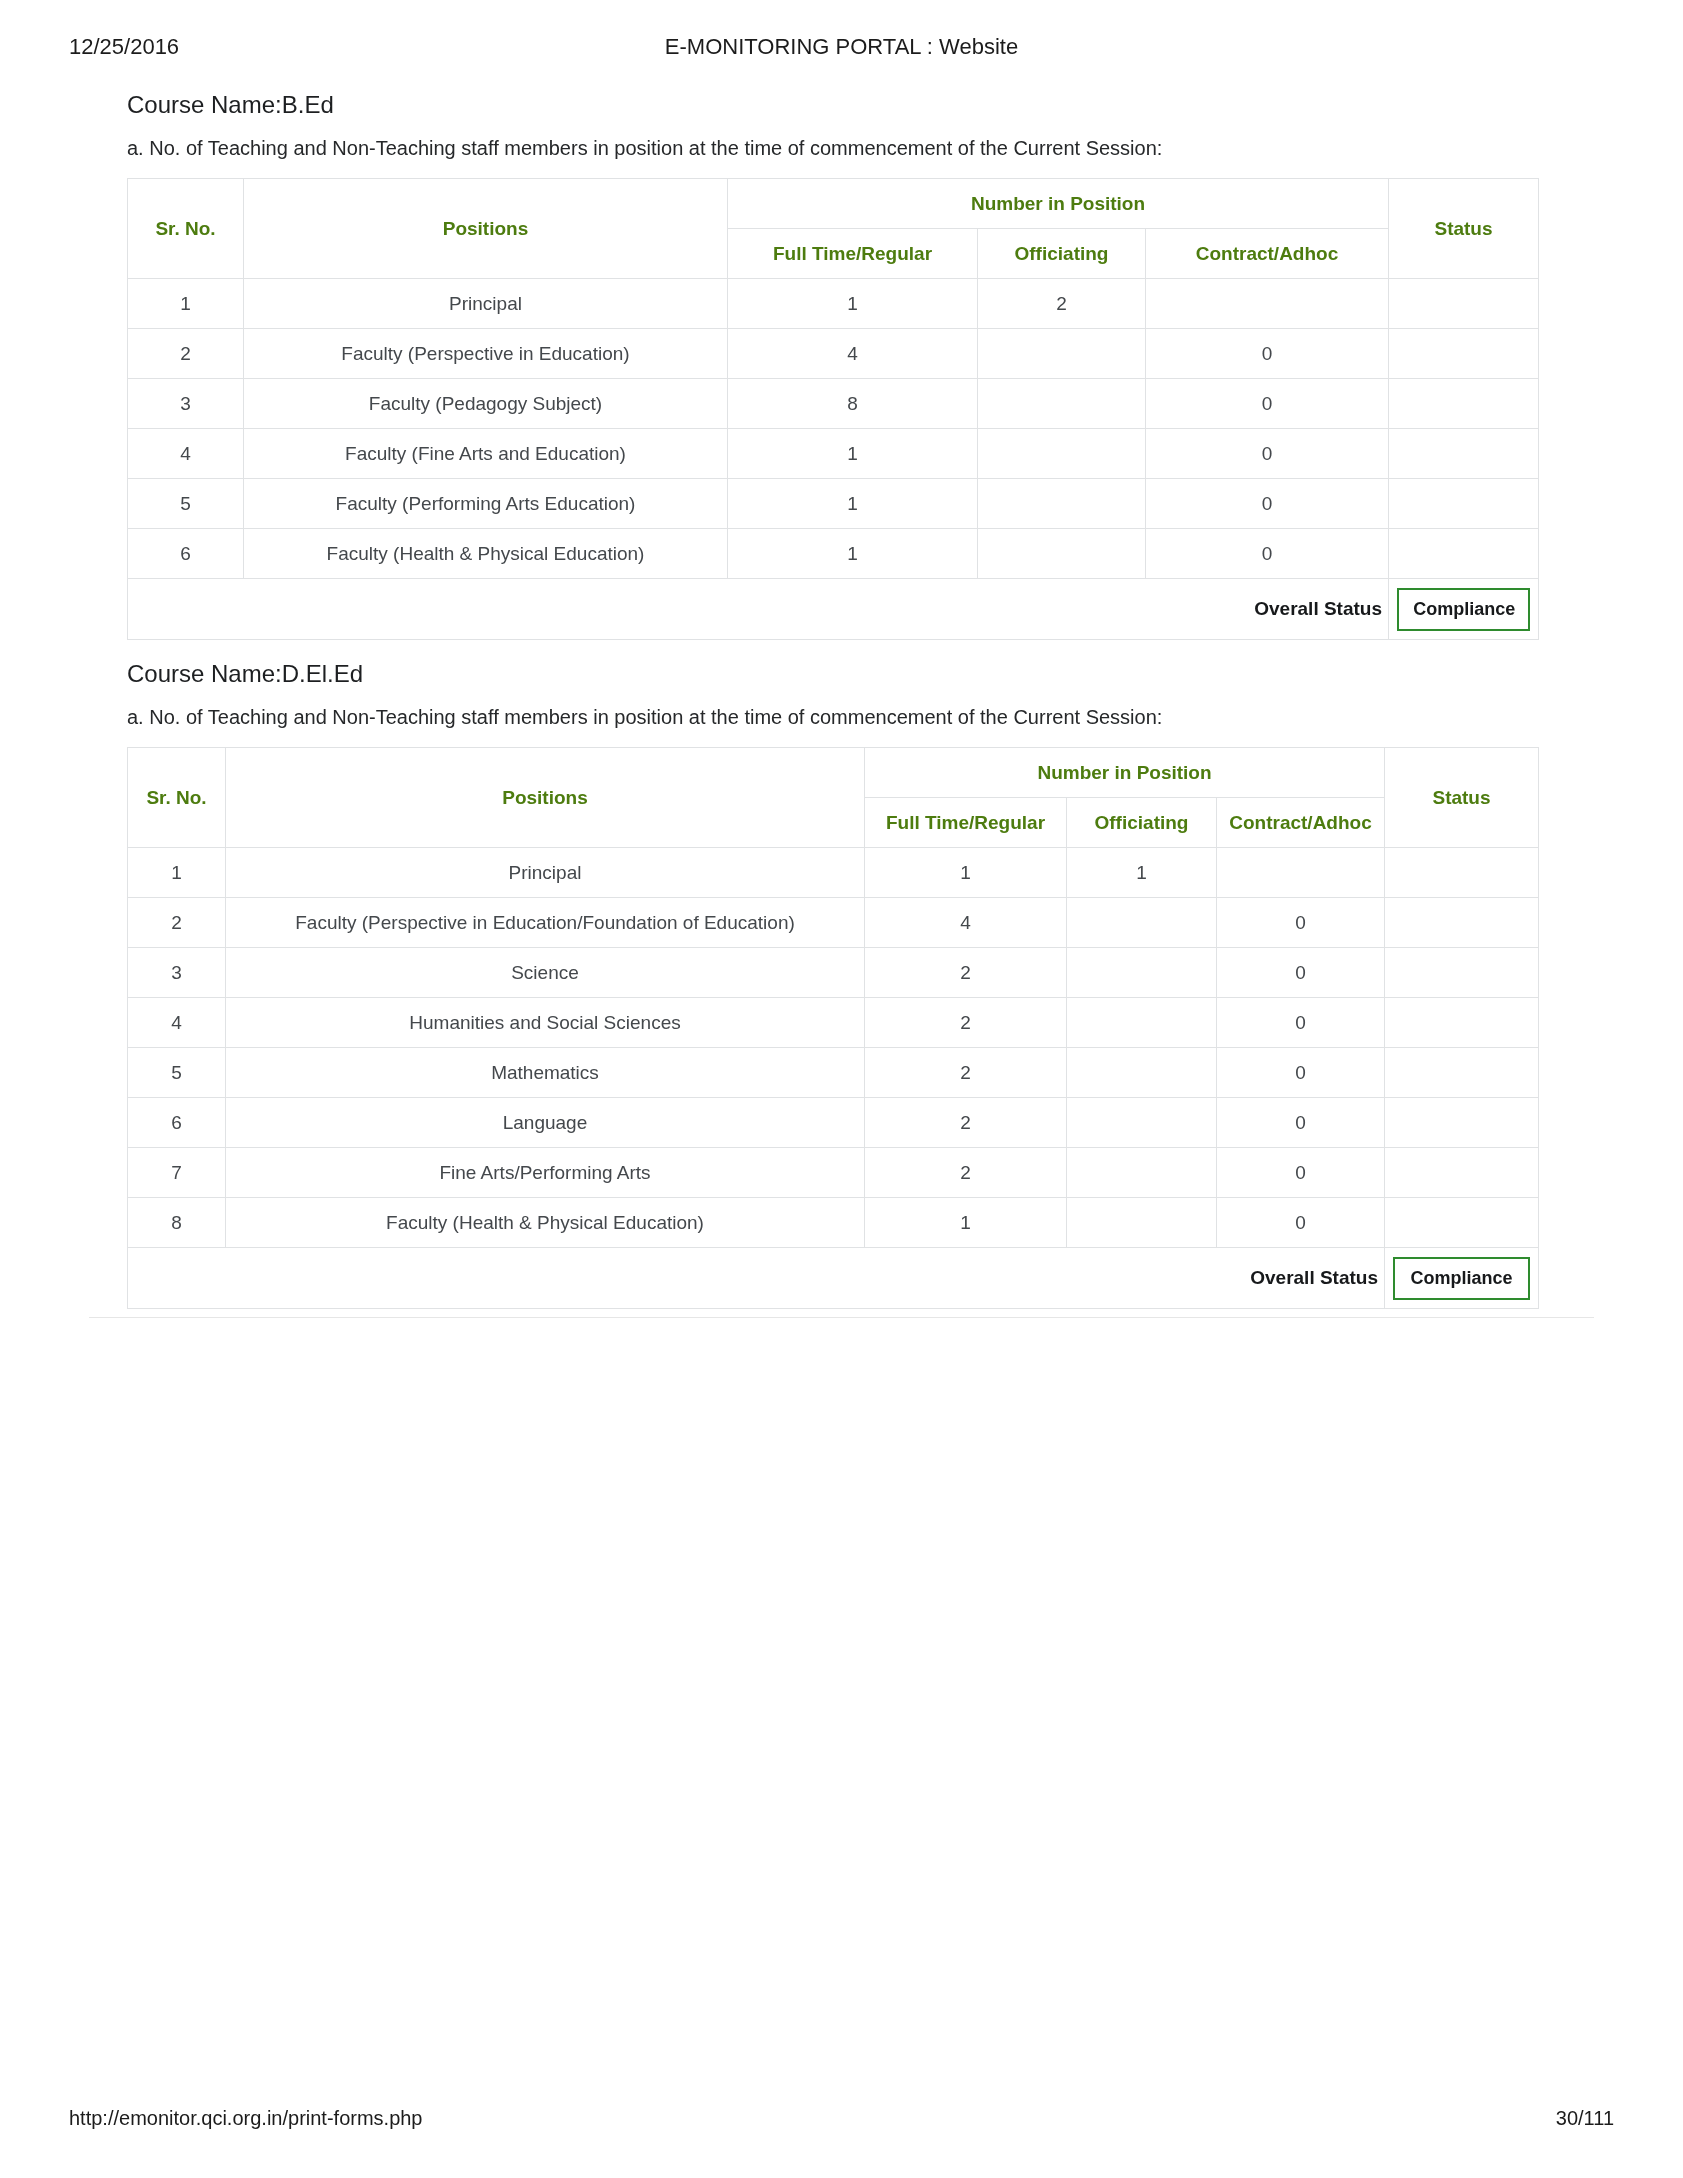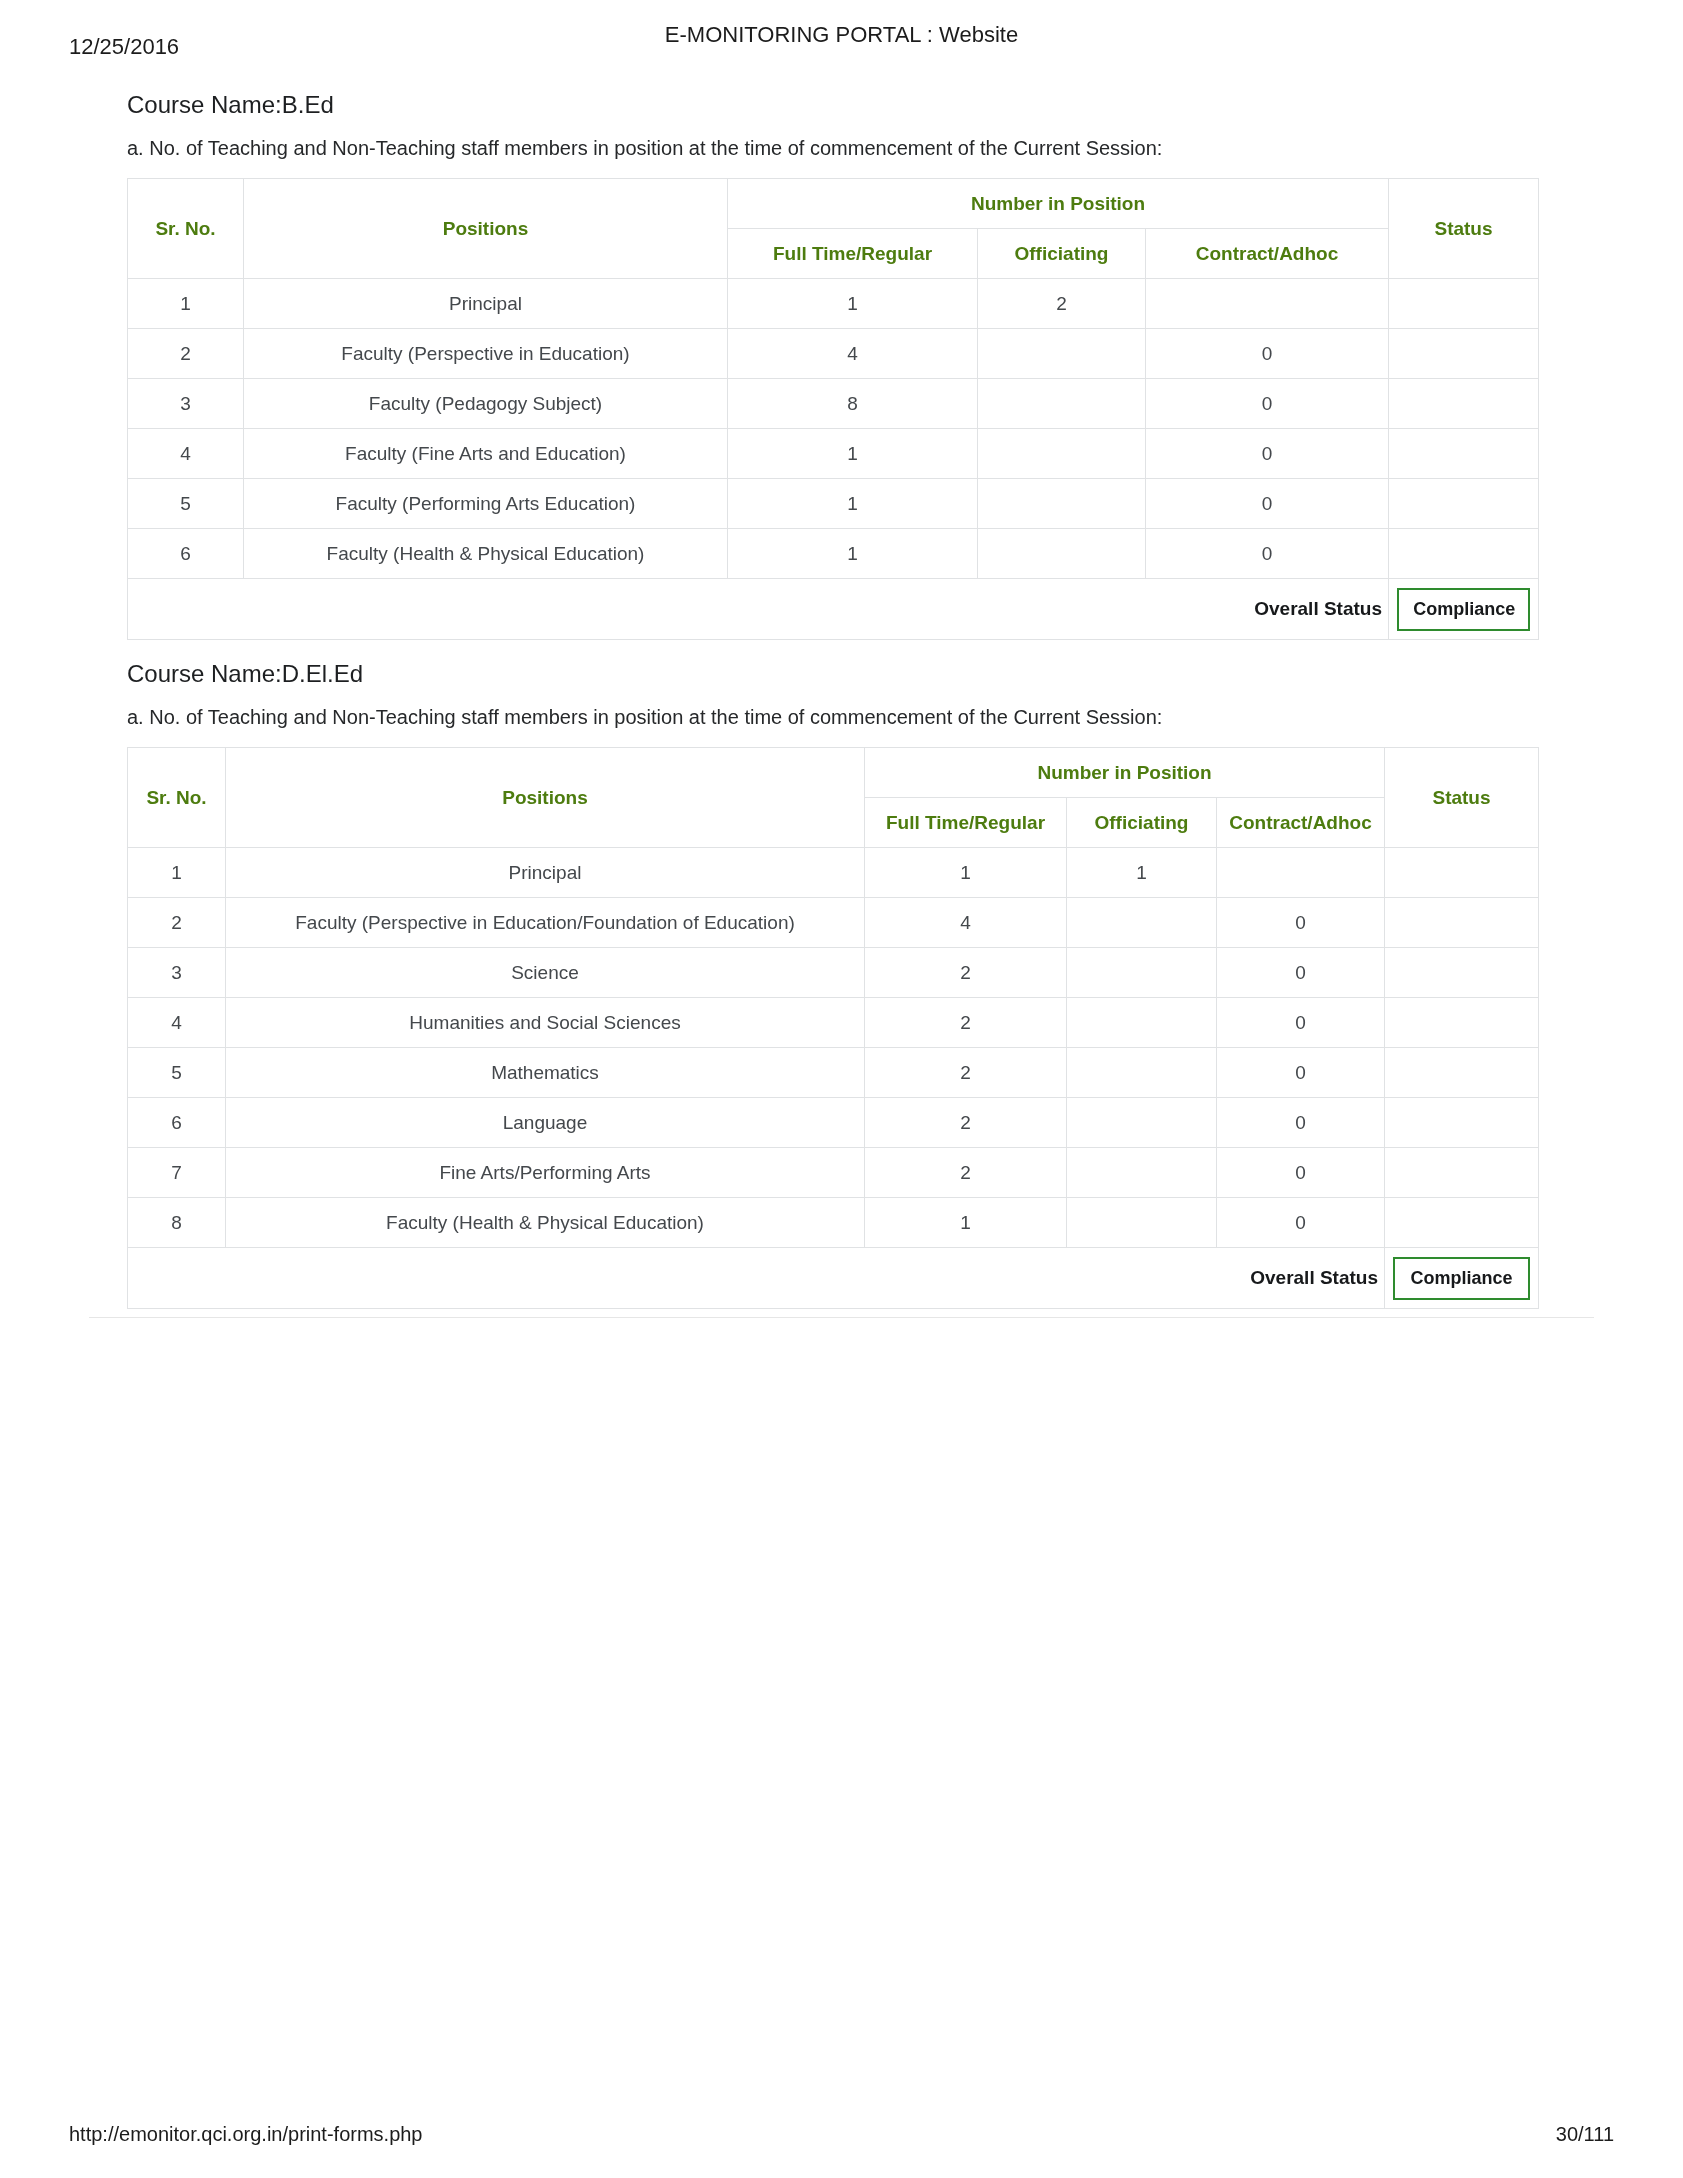--- a/index.html
+++ b/index.html
@@ -1,39 +1,39 @@
 <!DOCTYPE html>
 <html><head>
 <meta charset="utf-8">
 <style>
   * { margin:0; padding:0; box-sizing:border-box; }
   html,body { background:#ffffff; }
   body { font-family:"Liberation Sans", sans-serif; color:#202124; }
   .page { position:relative; width:1683px; height:2178px; background:#fff; overflow:hidden; }
 
-  .topbar { position:relative; height:71px; padding-top:22px; }
+  .topbar { position:relative; height:71px; padding-top:34px; }
   .print-date { position:absolute; left:69px; top:34px; font-size:22px; color:#1c1c1c; }
   .print-title { text-align:center; font-size:22px; color:#1c1c1c; }
 
   .section { margin-left:127px; width:1412px; }
   .course-name { font-size:24px; color:#1d1f21; margin-top:20px; }
   .intro { font-size:20px; color:#26282a; margin-top:18px; }
 
   table.staff-table { border-collapse:collapse; table-layout:fixed; width:1412px; margin-top:18px; }
   .staff-table th, .staff-table td { border:1px solid #e0e2e4; text-align:center; vertical-align:middle; overflow:hidden; }
   .staff-table th { font-size:19px; font-weight:bold; color:#4d7c0f; height:50px; padding:2px 6px; }
   .staff-table td { font-size:19px; font-weight:normal; color:#44484c; height:50px; padding:2px 6px; }
   .staff-table tfoot td { height:61px; }
   td.overall-label { text-align:right; font-weight:bold; font-size:19px; color:#17191b; padding-left:12px; }
   td.status-cell { padding:4px; }
   .compliance-badge { display:inline-block; width:94%; padding:9px 14px; border:2px solid #2e8b2e; background:#ffffff; font-size:18px; font-weight:bold; color:#17191b; text-align:center; }
 
   .section-divider { width:1505px; margin:8px 0 0 89px; border:none; border-top:1px solid #e6e6e6; height:0; }
 
-  .footer { position:absolute; left:69px; right:69px; bottom:32px; display:flex; justify-content:space-between; font-size:20px; color:#1c1c1c; }
+  .footer { position:absolute; left:69px; right:69px; bottom:48px; display:flex; justify-content:space-between; font-size:20px; color:#1c1c1c; }
 </style>
 </head>
 <body>
 
 <div class="page">
 
   <div class="topbar">
     <span class="print-date">12/25/2016</span>
     <div class="print-title">E-MONITORING PORTAL : Website</div>
   </div>

